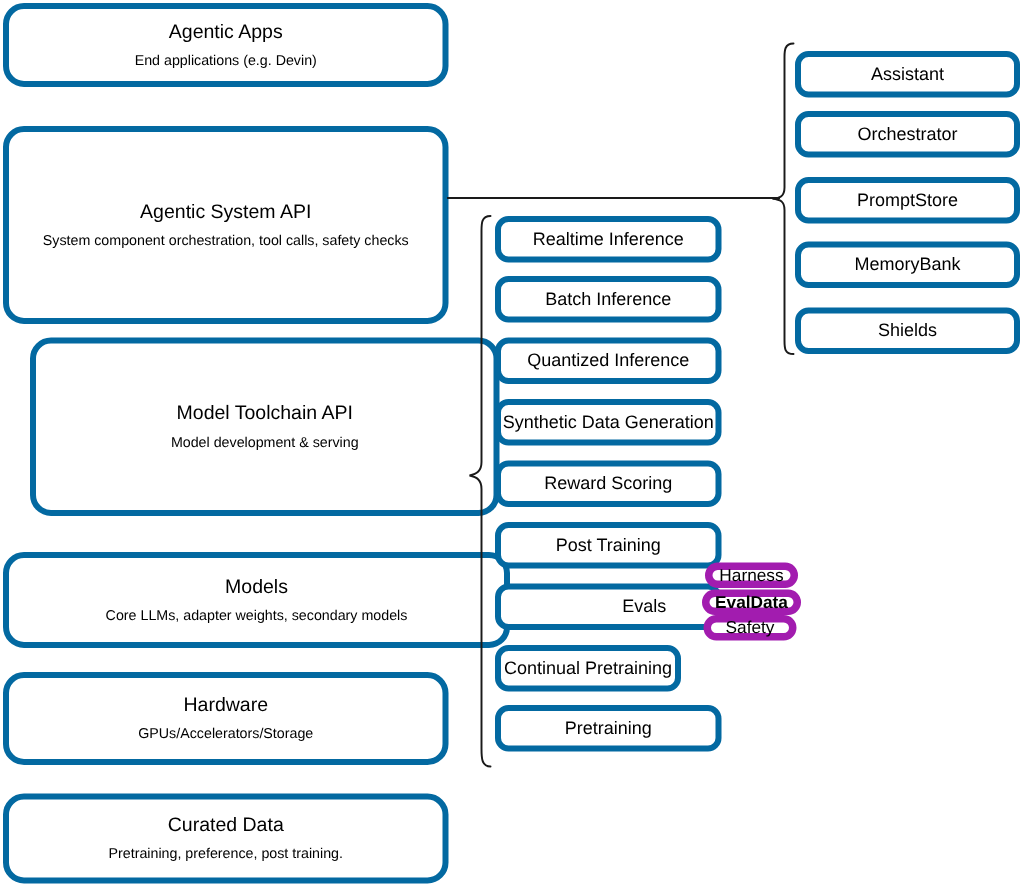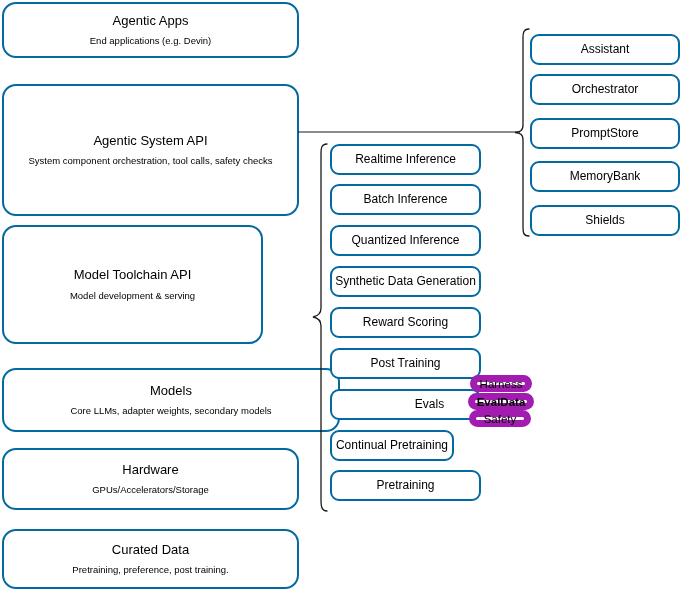--- a/index.html
+++ b/index.html
@@ -14,21 +14,21 @@
   #canvas {
     position: relative;
     width: 682px;
     height: 591px;
     background: #ffffff;
     overflow: hidden;
   }
   .node {
     position: absolute;
     box-sizing: border-box;
-    border: 2px solid #0369a1;
+    border: 4px solid #0369a1;
     background: #ffffff;
     display: flex;
     flex-direction: column;
     align-items: center;
     justify-content: center;
     text-align: center;
     line-height: 1.25;
   }
   
   .layer {
@@ -45,21 +45,21 @@
   }
   
   .cap {
     border-radius: 9px;
     font-size: 12px;
   }
   
   .pill {
     position: absolute;
     box-sizing: border-box;
-    border: 7px solid #a21caf;
+    border: 5px solid #a21caf;
     background: #ffffff;
     border-radius: 999px;
     display: flex;
     align-items: center;
     justify-content: center;
     font-size: 11.5px;
     z-index: 5;
   }
   .brace, .connector {
     position: absolute;
@@ -75,21 +75,21 @@
   <div class="node layer" style="left:2px; top:2px; width:297px; height:56px;">
     <div class="title">Agentic Apps</div>
     <div class="subtitle">End applications (e.g. Devin)</div>
   </div>
 
   <div class="node layer" style="left:2px; top:84px; width:297px; height:132px;">
     <div class="title">Agentic System API</div>
     <div class="subtitle">System component orchestration, tool calls, safety checks</div>
   </div>
 
-  <div class="node layer" style="left:2px; top:225px; width:261px; height:119px;">
+  <div class="node layer" style="left:20px; top:225px; width:313px; height:119px;">
     <div class="title">Model Toolchain API</div>
     <div class="subtitle">Model development &amp; serving</div>
   </div>
 
   <div class="node layer" style="left:2px; top:368px; width:338px; height:64px;">
     <div class="title">Models</div>
     <div class="subtitle">Core LLMs, adapter weights, secondary models</div>
   </div>
 
   <div class="node layer" style="left:2px; top:448px; width:297px; height:62px;">

